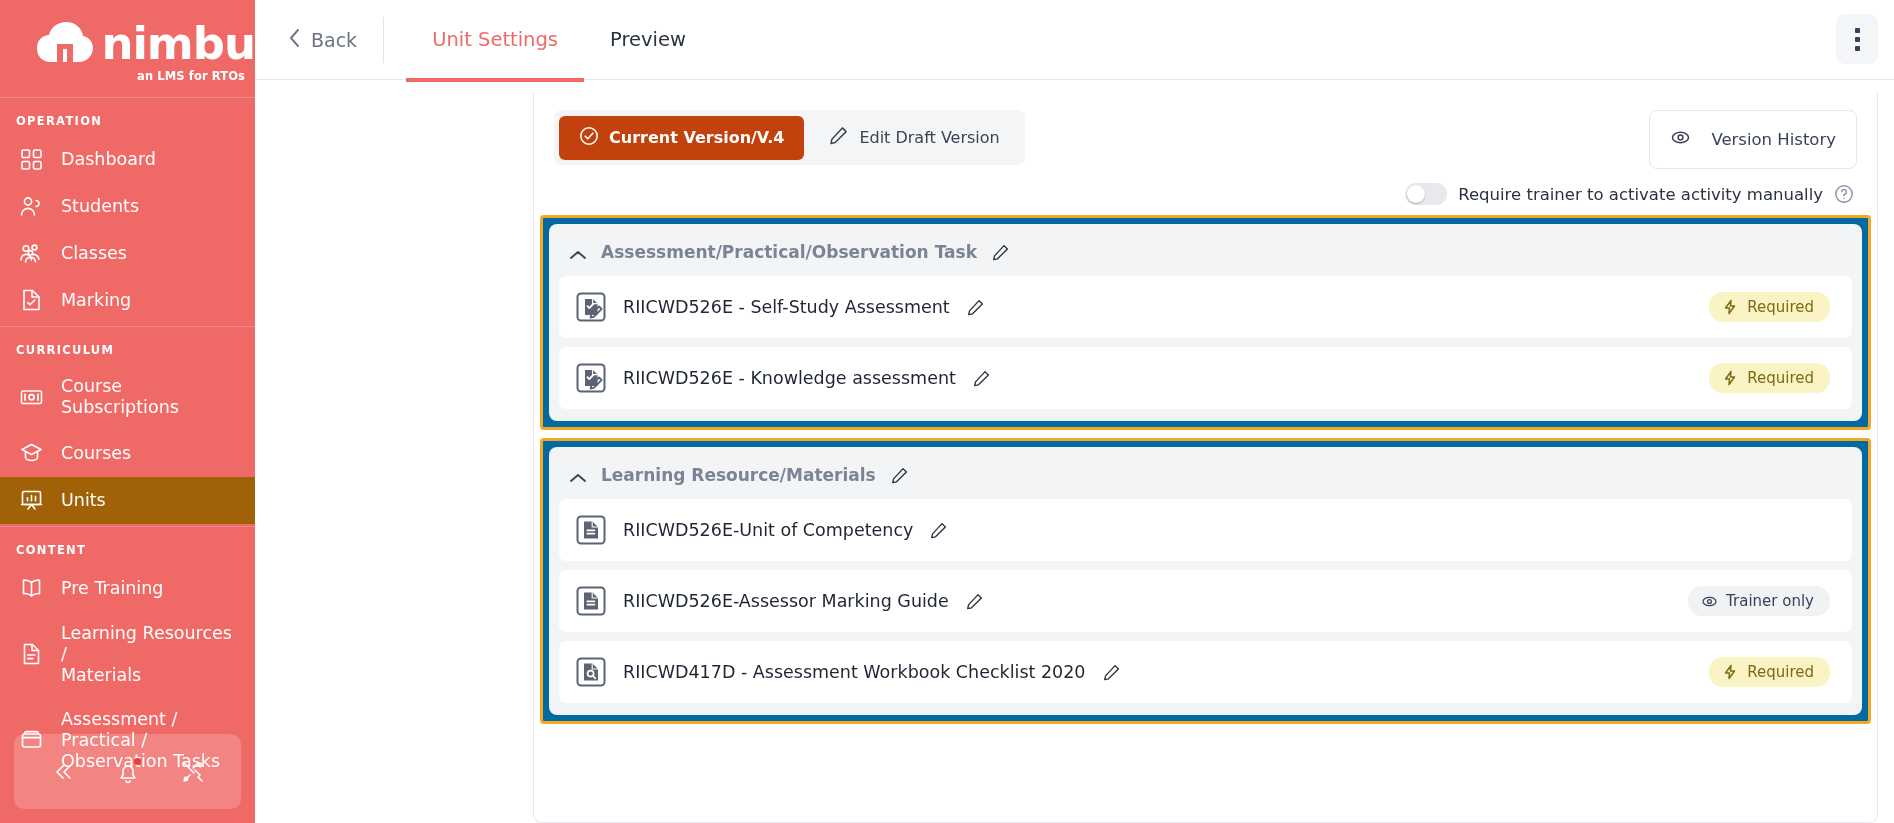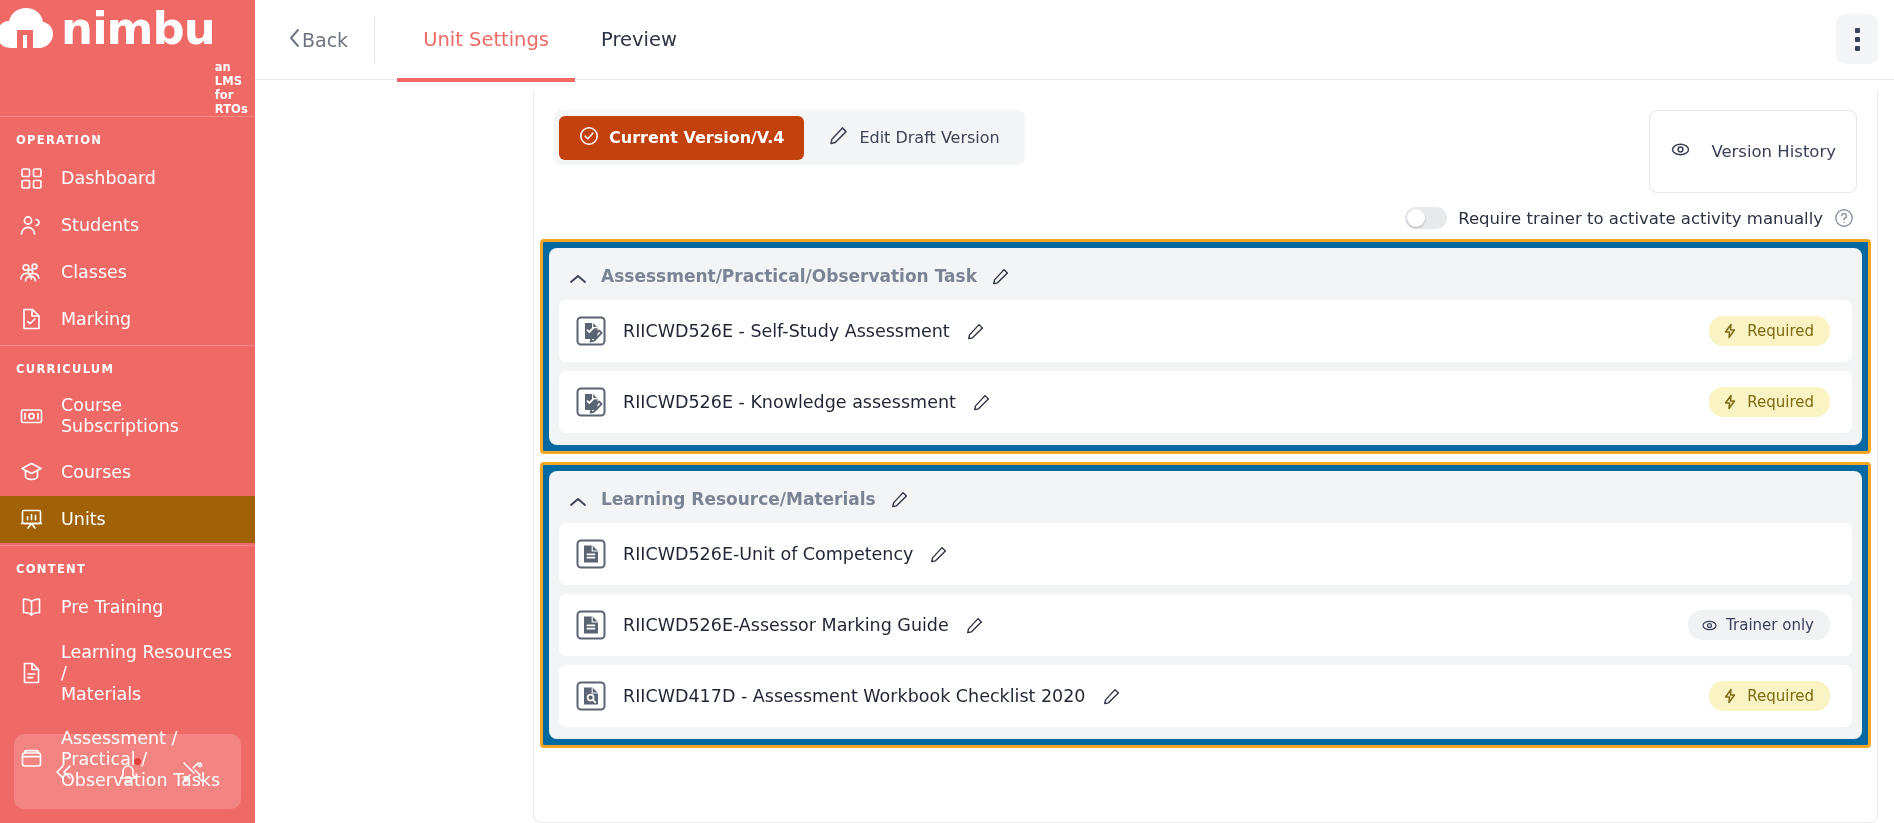--- a/index.html
+++ b/index.html
@@ -14,23 +14,23 @@
   
   .sidebar {
     width: 255px; height: 823px;
     background: #ef6a66;
     position: relative;
     flex: 0 0 255px;
     color: #ffffff;
     overflow: hidden;
   }
   .brand {
-    height: 117px;
-    display: flex; flex-direction: row;
-    align-items: flex-start; justify-content: center;
+    height: 98px;
+    display: flex; flex-direction: column;
+    align-items: flex-end; justify-content: center;
     border-bottom: 1px solid rgba(255,255,255,.22);
     padding-top: 6px;
   }
   .brand-row { display: flex; align-items: center; gap: 8px; }
   .brand-mark { width: 56px; height: 42px; }
   .brand-word {
     font-size: 45px; font-weight: 700; letter-spacing: -1px;
     line-height: 1; color: #fff;
     font-family: "DejaVu Sans", "Liberation Sans", sans-serif;
   }
@@ -69,21 +69,21 @@
   }
 
   
   .main { flex: 1 1 auto; height: 823px; background: #fff; position: relative; overflow: hidden; }
 
   .topbar {
     height: 80px; border-bottom: 1px solid #e6e8ec;
     display: flex; align-items: center; position: relative;
   }
   .back-btn {
-    display: flex; align-items: center; 
+    display: flex; align-items: center; gap: 9px;
     margin-left: 32px; font-size: 19px; color: #6d7480; cursor: pointer;
     padding-right: 26px;
   }
   .topbar-divider { width: 1px; height: 46px; background: #e1e4e9; }
   .tabs { display: flex; align-items: stretch; height: 80px; margin-left: 22px; }
   .tab {
     display: flex; align-items: center; padding: 0 26px;
     font-size: 19.5px; color: #2b3240; cursor: pointer;
     border-bottom: 4px solid transparent; position: relative; top: 2px;
   }
@@ -110,21 +110,21 @@
   }
   .vs-btn {
     display: flex; align-items: center; gap: 10px;
     padding: 10px 20px; border-radius: 6px; font-size: 16px;
     cursor: pointer; color: #3c4354; white-space: nowrap;
   }
   .vs-btn.active { background: #c2410c; color: #fff; font-weight: 600; }
   .vh-btn {
     display: inline-flex; align-items: center; gap: 20px;
     border: 1px solid #e3e6ea; border-radius: 8px;
-    padding: 28px 20px; font-size: 16.5px; color: #39405a;
+    padding: 16px 20px; font-size: 16.5px; color: #39405a;
     background: #fff; cursor: pointer; white-space: nowrap;
   }
   .toggle-row {
     display: flex; align-items: center; justify-content: flex-end;
     gap: 11px; padding: 14px 22px 10px 0; margin-right: 1px;
   }
   .switch {
     width: 42px; height: 22px; border-radius: 11px; background: #e7e9ed;
     position: relative; cursor: pointer; flex: 0 0 42px;
   }

